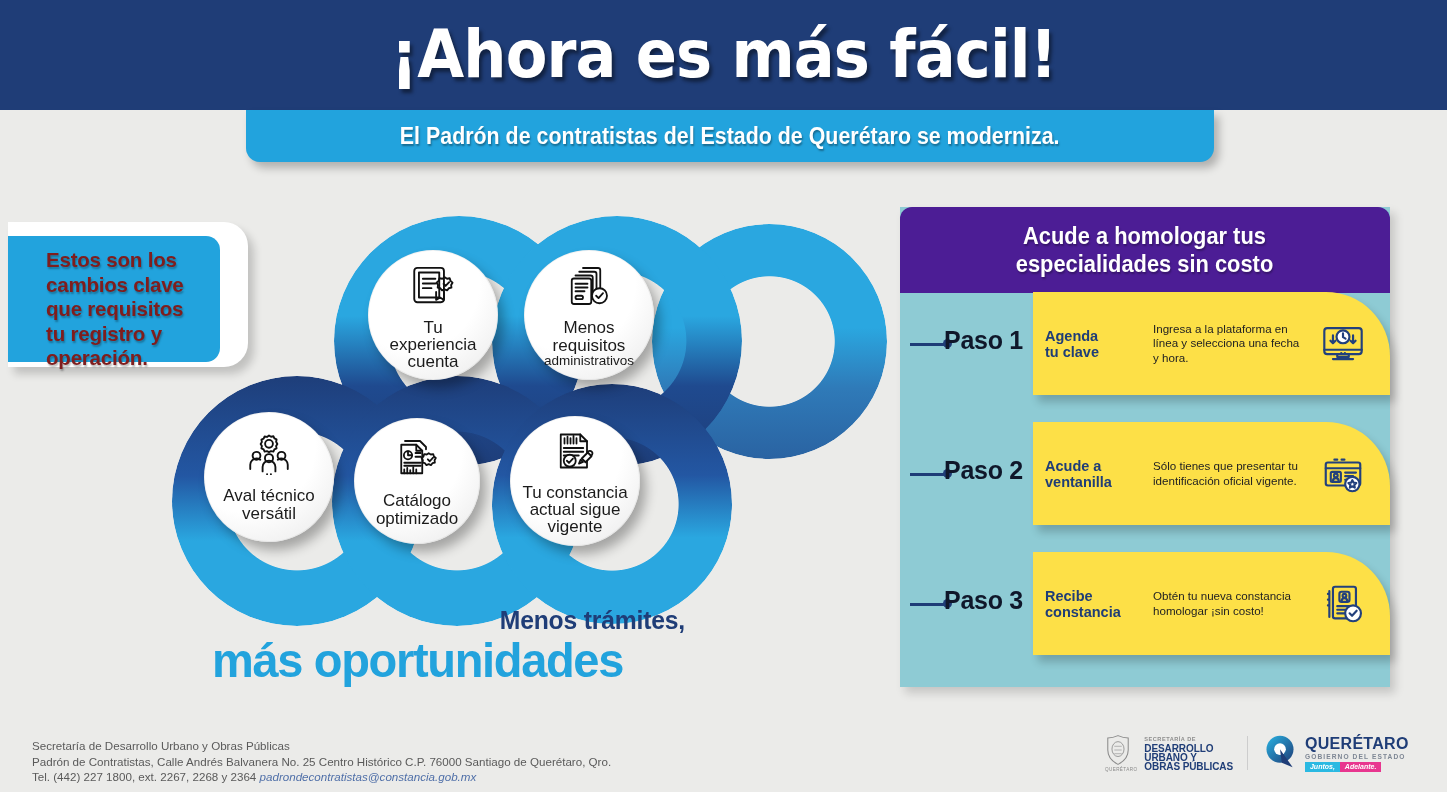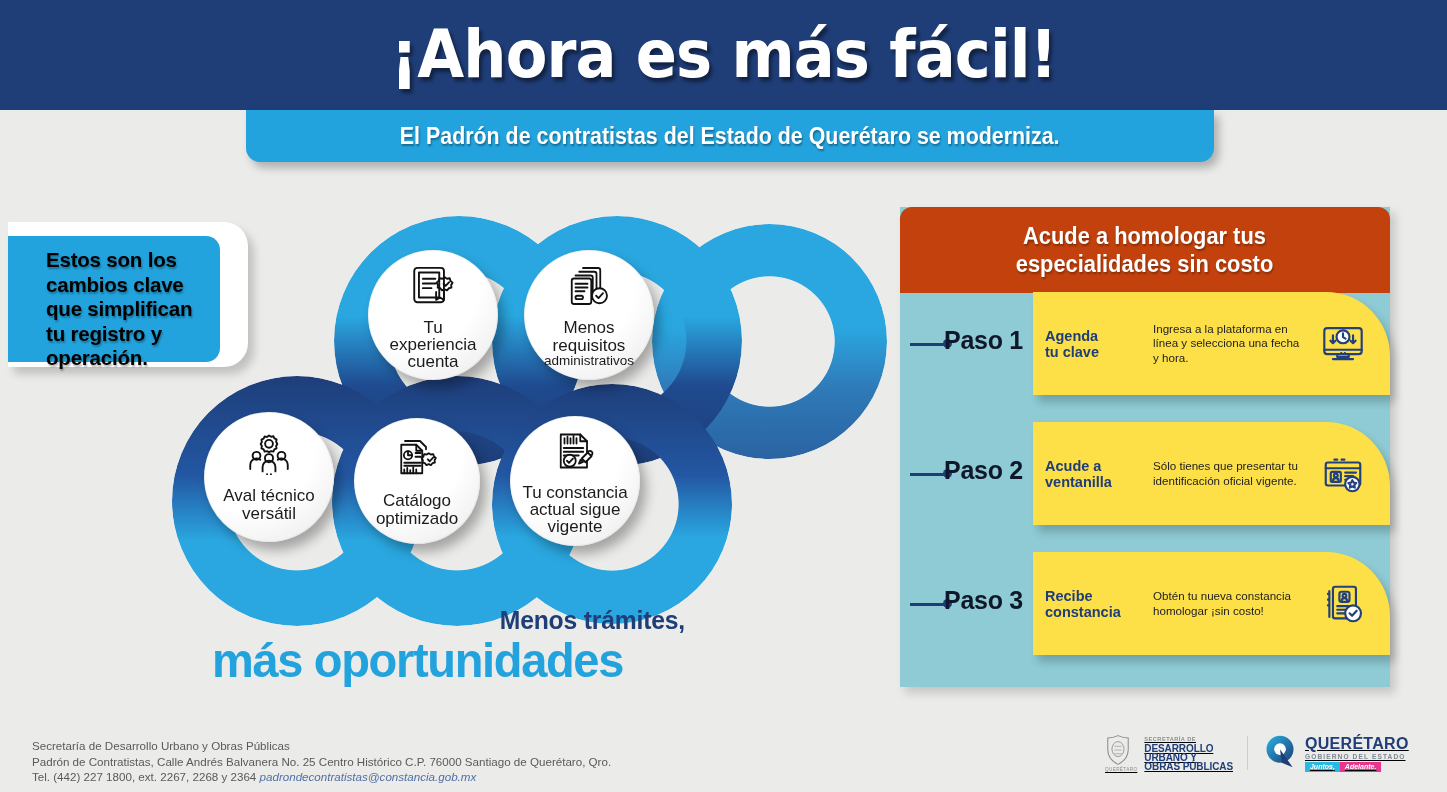--- a/index.html
+++ b/index.html
@@ -52,21 +52,21 @@
     border-radius:0 24px 24px 0;
     box-shadow:6px 7px 9px rgba(0,0,0,0.18);
   }
   .callout-blue{
     position:absolute;left:0px;top:14px;width:212px;height:120px;
     background:#22a3dd;
     border-radius:0 14px 14px 0;
     padding:6px 0 0 0;
   }
   .callout-text{
-    color:#000000;font-size:20.5px;font-weight:bold;line-height:24.5px;
+    color:#7f1d1d;font-size:20.5px;font-weight:bold;line-height:24.5px;
     padding:6px 6px 0 38px;
     text-shadow:1px 2px 2px rgba(0,0,0,0.30);
     letter-spacing:-0.2px;
   }
 
   
   .cluster{position:absolute;left:162px;top:196px;width:700px;height:410px;}
   .ring{position:absolute;border-radius:50%;}
   .ring-top{
     left:172px;top:20px;width:250px;height:250px;
@@ -135,21 +135,21 @@
   }
 
   
   .panel{
     position:absolute;left:900px;top:207px;width:490px;height:480px;
     background:#8ecbd4;
     box-shadow:5px 6px 9px rgba(0,0,0,0.16);
   }
   .panel-head{
     position:absolute;left:0;top:0;width:490px;height:86px;
-    background:#c2410c;
+    background:#4c1d95;
     border-radius:12px 12px 0 0;
     display:flex;align-items:center;justify-content:center;
   }
   .panel-head-text{
     color:#ffffff;font-size:23px;font-weight:bold;line-height:28px;text-align:center;
     transform:scaleX(0.95);
     text-shadow:1px 2px 2px rgba(0,0,0,0.30);
   }
   .step-row{position:absolute;left:0;width:490px;height:130px;}
   .step-connector{
@@ -178,21 +178,21 @@
     color:#222222;font-size:11.6px;line-height:14.5px;
   }
   .card-icon{width:82px;display:flex;align-items:center;justify-content:center;padding-right:6px;}
 
   
   .footer-text{
     position:absolute;left:32px;top:738px;
     color:#5a5a5a;font-size:11.6px;line-height:15.6px;
   }
   .footer-mail{color:#4f6fa8;font-style:italic;}
-  .logos{position:absolute;left:1105px;top:730px;width:320px;height:46px;display:flex;align-items:center;text-decoration:underline;}
+  .logos{position:absolute;left:1105px;top:730px;width:320px;height:46px;display:flex;align-items:center;}
   .logo-sduop{display:flex;align-items:center;gap:7px;}
   .shield{width:26px;height:32px;display:block;}
   .shield-cap{font-size:4.6px;color:#8a8a8a;letter-spacing:0.4px;text-align:center;display:block;margin-top:1px;}
   .sduop-lines{line-height:9.2px;}
   .sduop-lines .t0{font-size:5.6px;color:#8d8d8d;letter-spacing:0.5px;font-weight:bold;}
   .sduop-lines .t1{font-size:10px;color:#1f3d77;font-weight:bold;letter-spacing:-0.1px;}
   .divider{width:1px;height:34px;background:#cdcdcd;margin:0 14px;}
   .logo-q{display:flex;align-items:center;gap:7px;}
   .qmark{width:36px;height:36px;}
   .qtext .q1{font-size:16px;color:#1f3d77;font-weight:bold;letter-spacing:0.3px;line-height:17px;}
@@ -212,21 +212,21 @@
   <div class="subtitle-bar">
     <div class="subtitle-text">El Padrón de contratistas del Estado de Querétaro se moderniza.</div>
   </div>
 
   <div class="callout-wrap">
     <div class="callout-white"></div>
     <div class="callout-blue">
       <div class="callout-text">
         <span>Estos son los</span><br>
         <span>cambios clave</span><br>
-        <span>que simplifican</span><br>
+        <span>que requisitos</span><br>
         <span>tu registro y</span><br>
         <span>operación.</span>
       </div>
     </div>
   </div>
 
   <div class="cluster">
     <div class="ring ring-tr"></div>
     <div class="ring ring-top"></div>
     <div class="ring ring-mid"></div>

